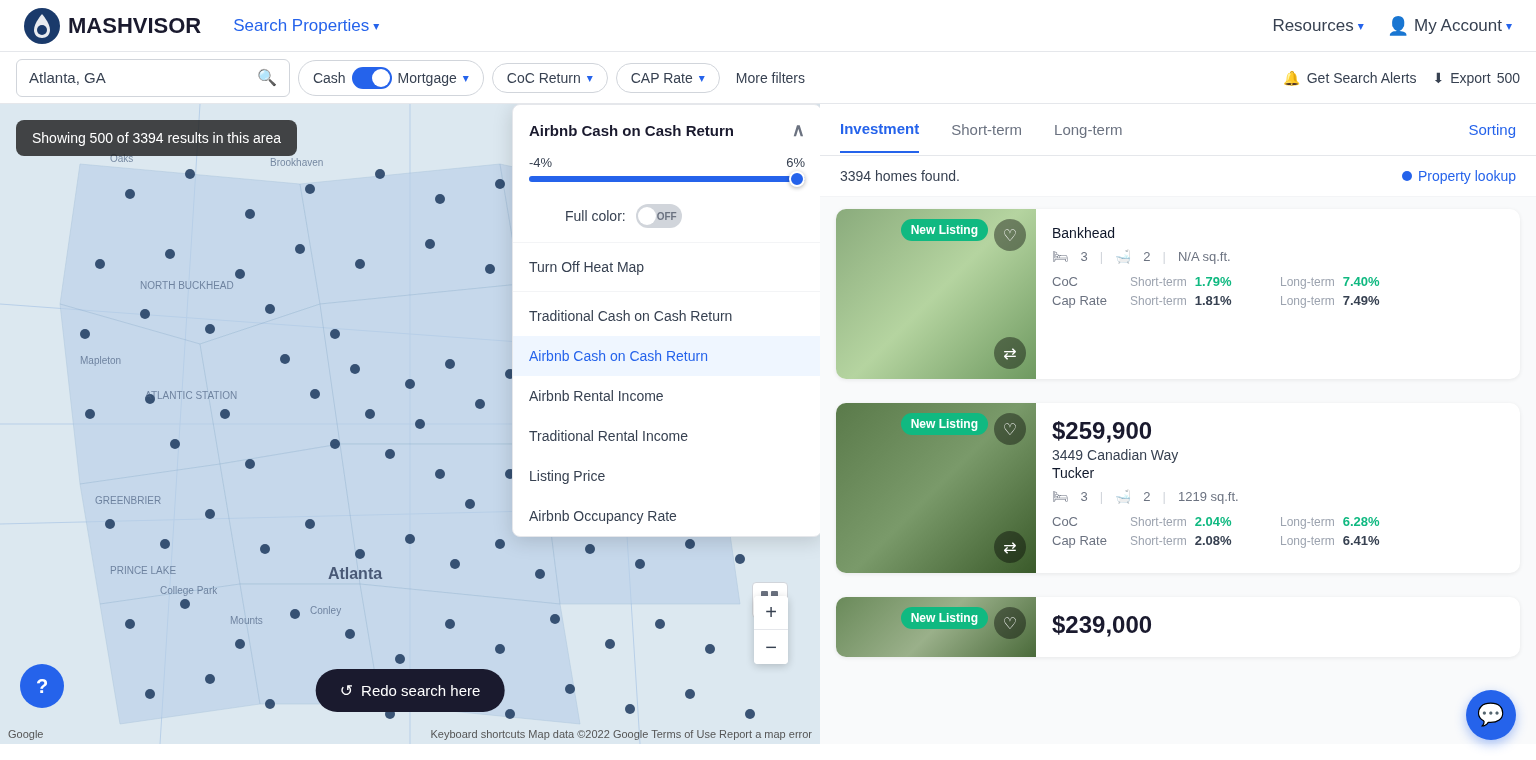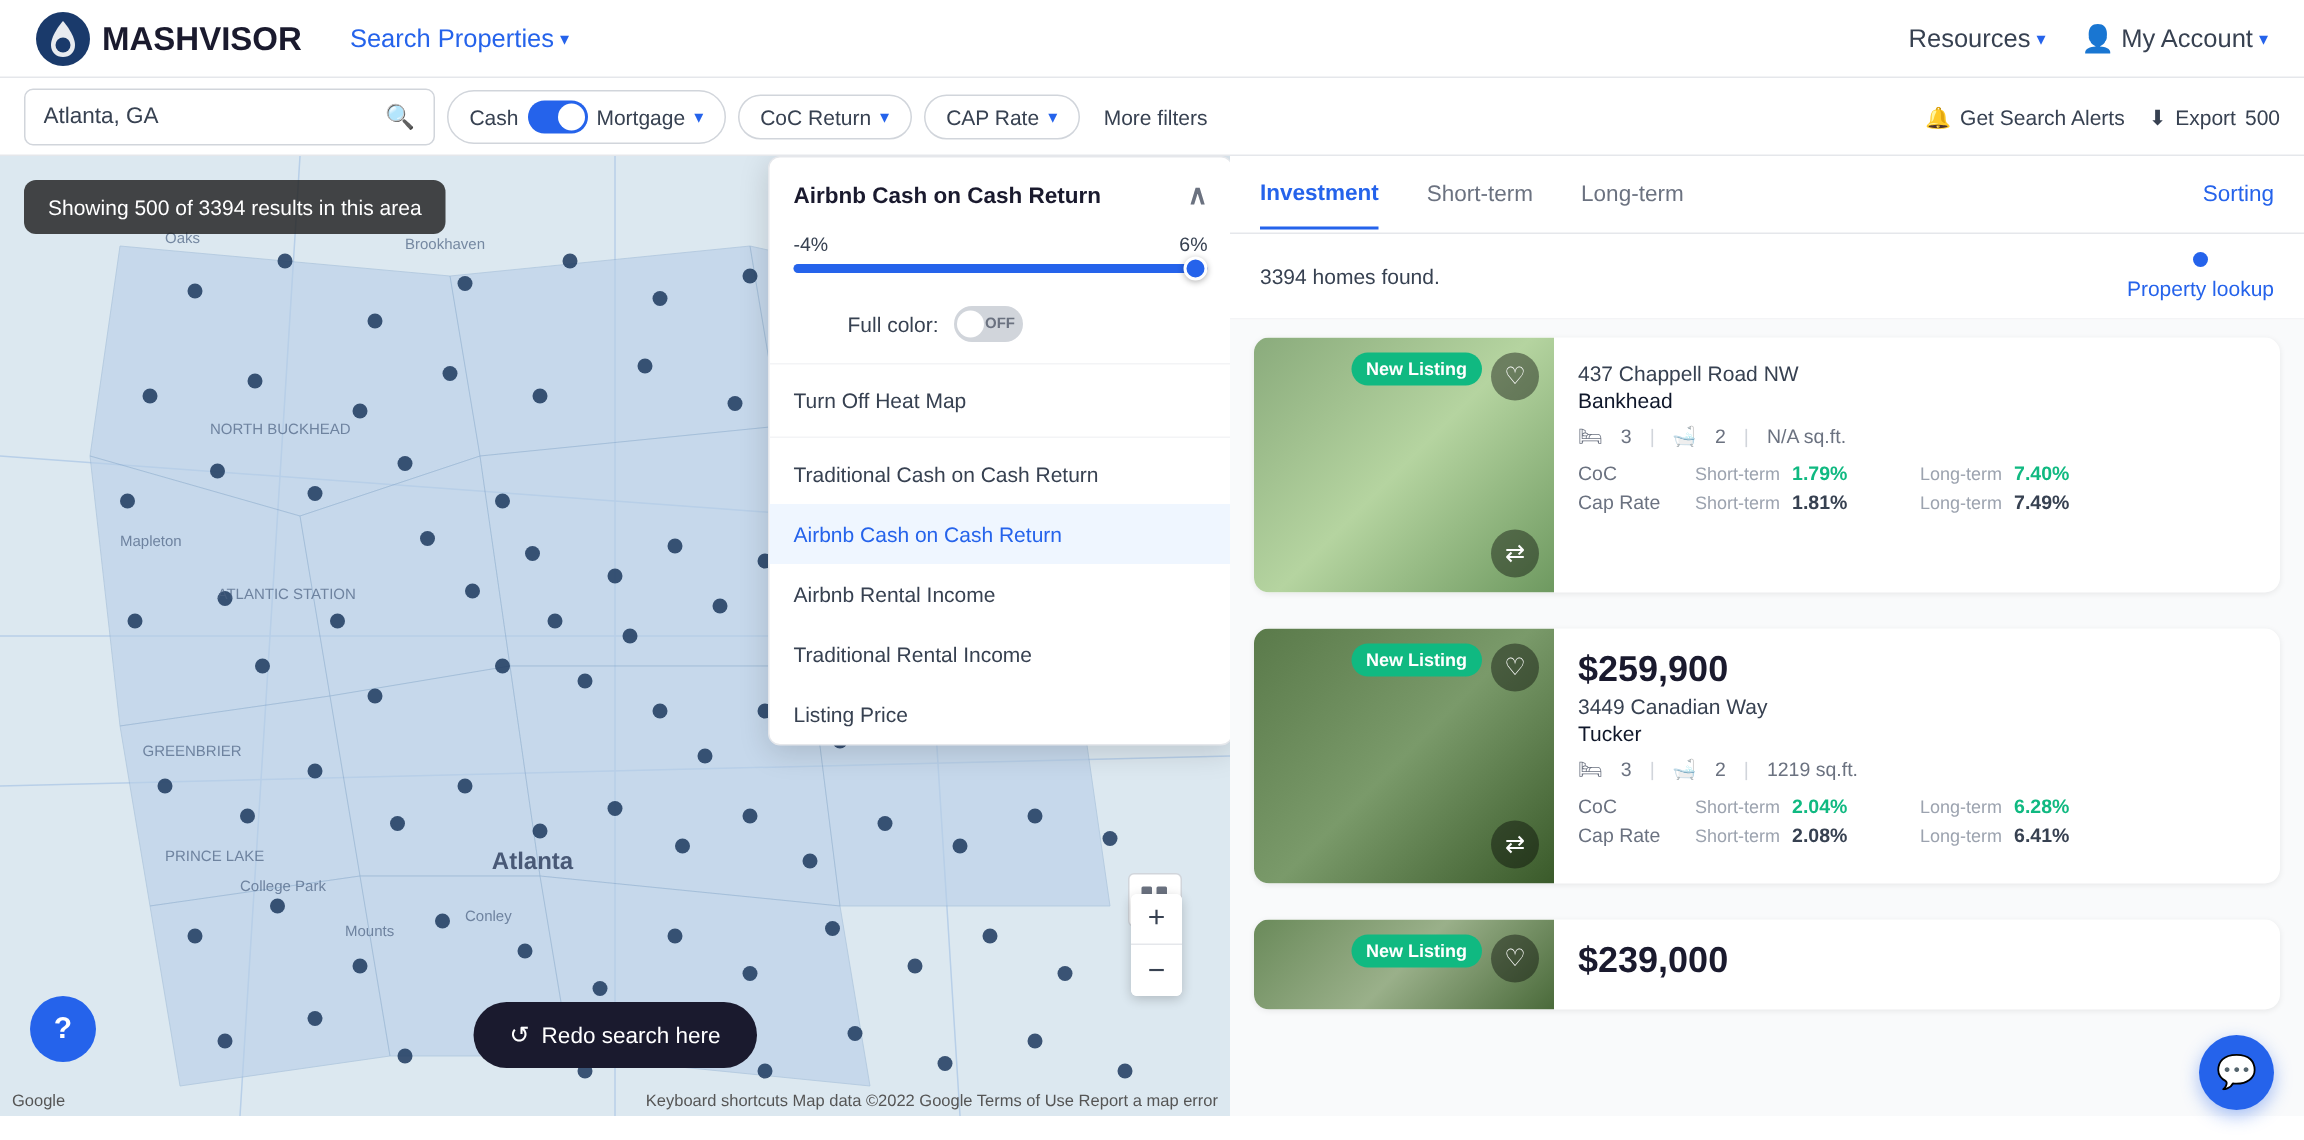--- a/index.html
+++ b/index.html
@@ -136,21 +136,21 @@
     }
     .tab { font-size: 15px; color: #6b7280; cursor: pointer; padding-bottom: 14px; margin-top: 14px; }
     .tab.active { color: #2563eb; border-bottom: 2px solid #2563eb; font-weight: 600; }
     .sorting-btn { margin-left: auto; font-size: 15px; color: #2563eb; cursor: pointer; padding-bottom: 14px; margin-top: 14px; }
 
     .results-header {
       display: flex; align-items: center; justify-content: space-between;
       padding: 12px 20px; background: #fff; border-bottom: 1px solid #f3f4f6;
     }
     .homes-found { font-size: 14px; color: #374151; }
-    .property-lookup { display: flex; align-items: center; gap: 6px; font-size: 14px; color: #2563eb; cursor: pointer; flex-direction: column; }
+    .property-lookup { display: flex; align-items: center; gap: 6px; font-size: 14px; color: #2563eb; cursor: pointer; }
     .property-lookup-dot { width: 10px; height: 10px; background: #2563eb; border-radius: 50%; }
 
     .property-card {
       display: flex; background: #fff; margin: 12px 16px;
       border-radius: 10px; overflow: hidden;
       box-shadow: 0 1px 4px rgba(0,0,0,0.08);
     }
     .property-image { width: 200px; flex-shrink: 0; position: relative; background: #c8d8c0; }
     .property-heart {
       position: absolute; top: 10px; right: 10px;
@@ -488,20 +488,23 @@
       </div>
       <div class="dropdown-item">
         <span>Airbnb Rental Income</span>
       </div>
       <div class="dropdown-item">
         <span>Traditional Rental Income</span>
       </div>
       <div class="dropdown-item">
         <span>Listing Price</span>
       </div>
+      <div class="dropdown-item">
+        <span>Airbnb Occupancy Rate</span>
+      </div>
     </div>
   </div>
 
   <div class="results-panel">
 
     <div class="results-tabs">
       <div class="tab active">
         <span>Investment</span>
       </div>
       <div class="tab">
@@ -523,21 +526,20 @@
       </div>
     </div>
 
     <div class="property-card">
       <div class="property-image property-image-bg1" style="height:170px;">
         <div class="property-heart">♡</div>
         <span class="new-listing-badge">New Listing</span>
         <div class="property-compare" style="bottom:10px; right:10px; font-size:16px;">⇄</div>
       </div>
       <div class="property-info">
-        <div class="property-address">437 Chappell Road NW</div>
         <div class="property-neighborhood">Bankhead</div>
         <div class="property-specs">
           <span>🛏</span>
           <span>3</span>
           <span class="spec-divider">|</span>
           <span>🛁</span>
           <span>2</span>
           <span class="spec-divider">|</span>
           <span>N/A sq.ft.</span>
         </div>

